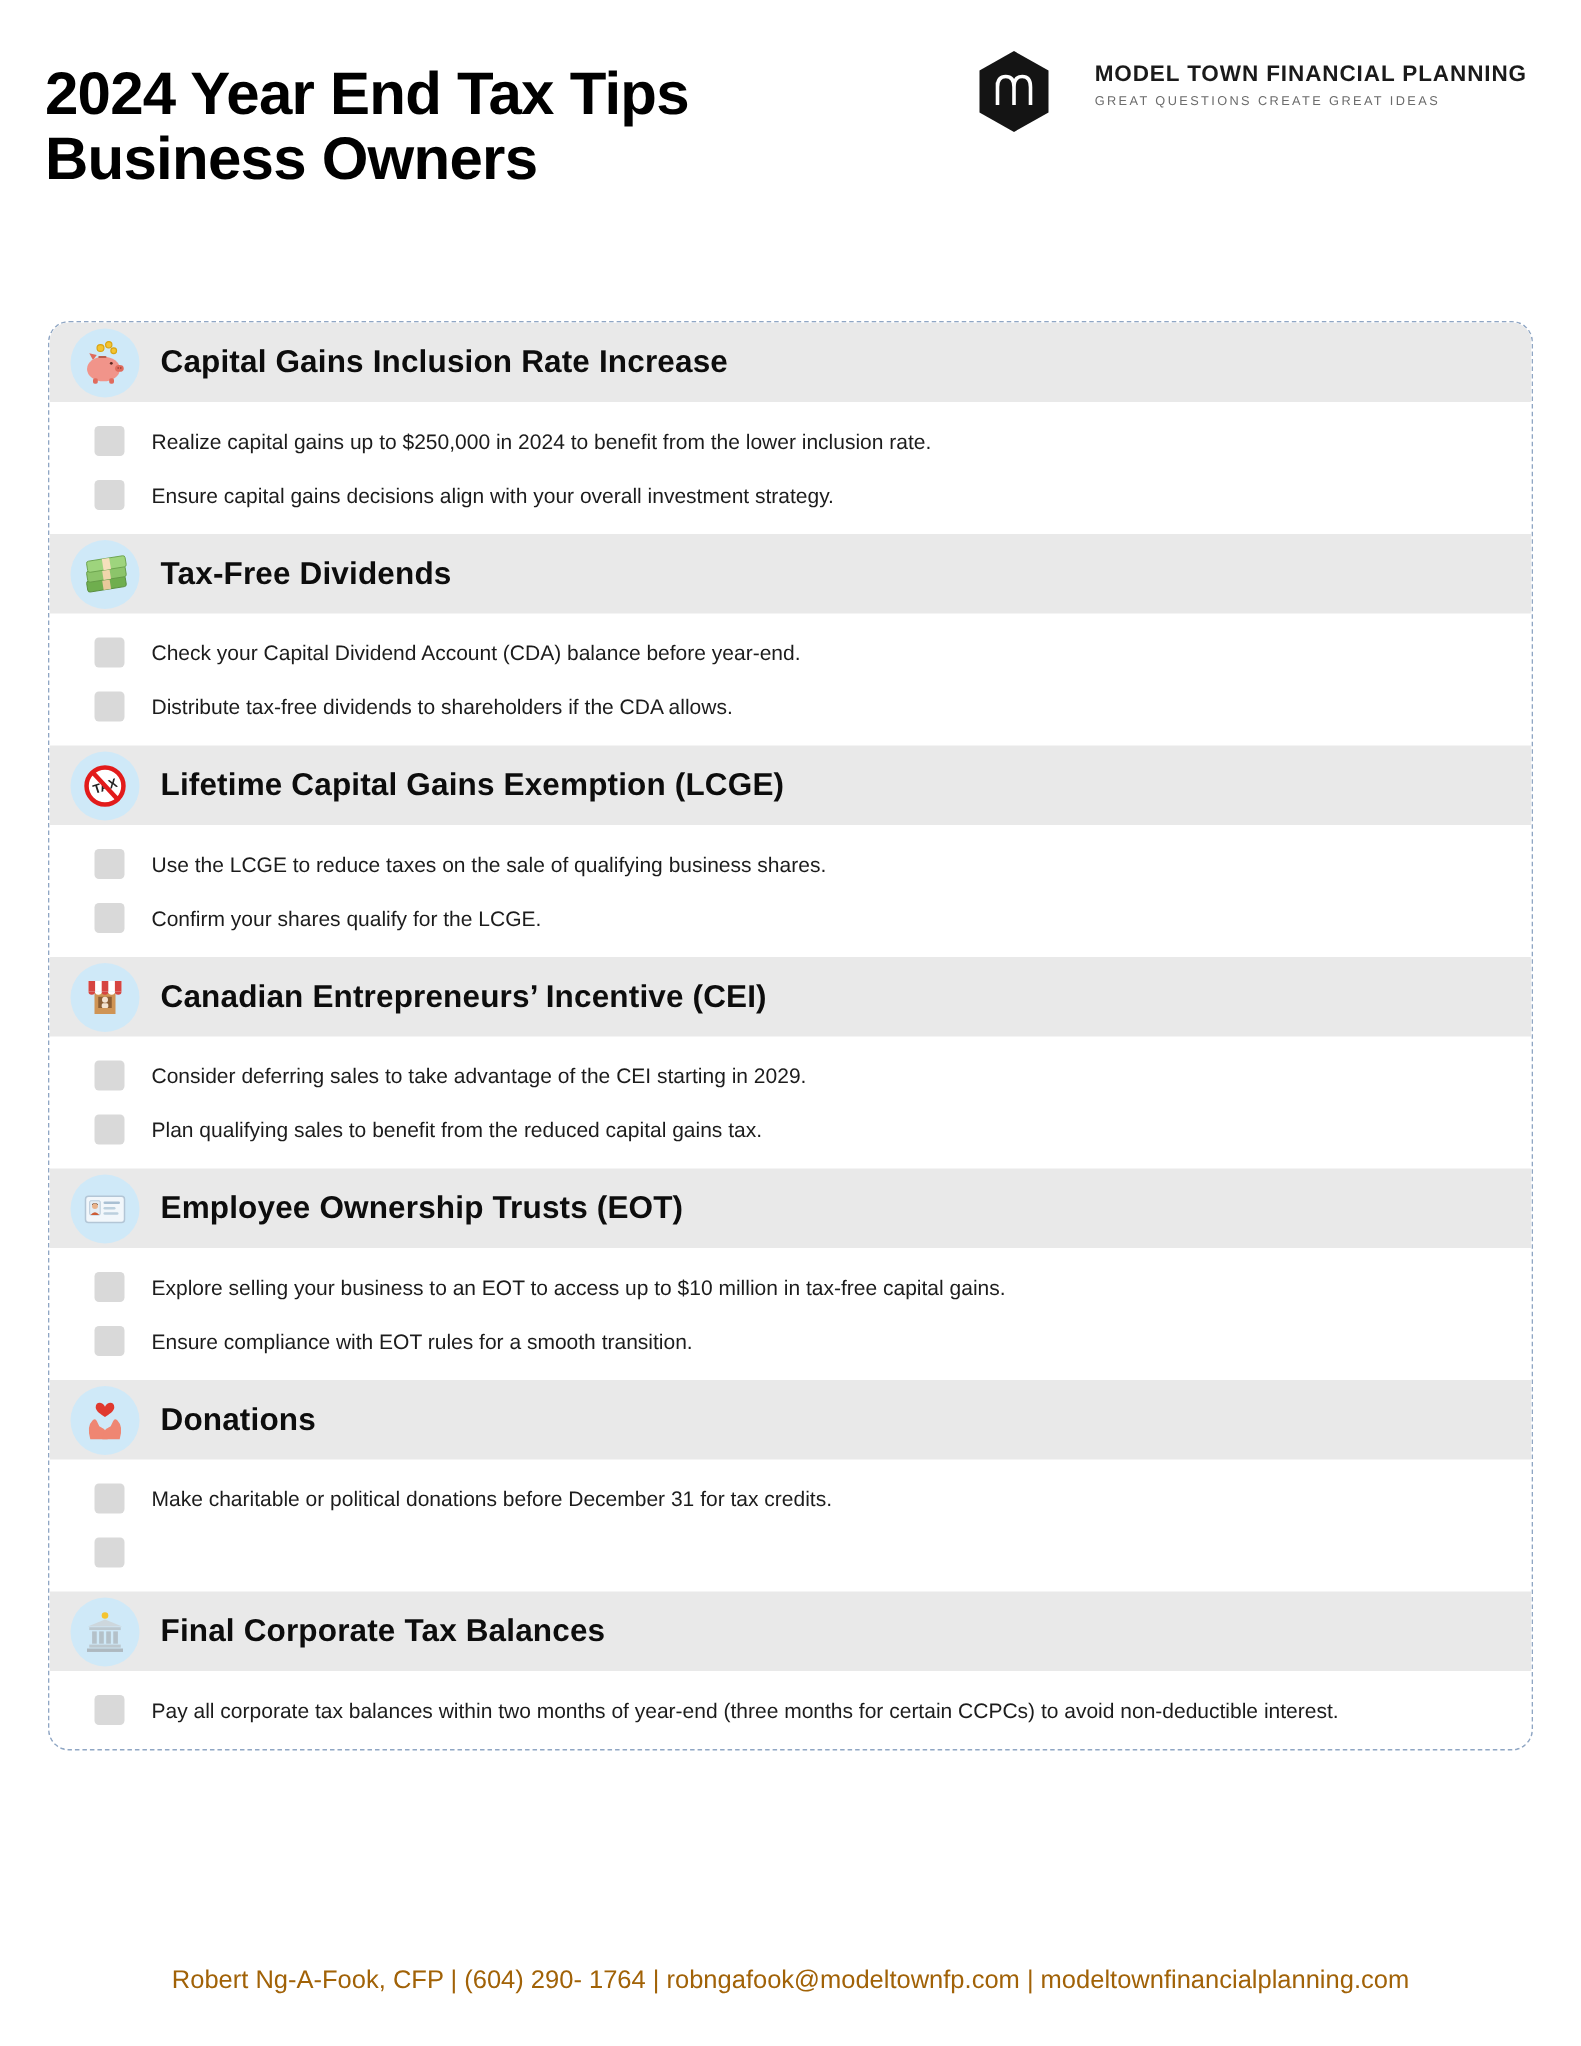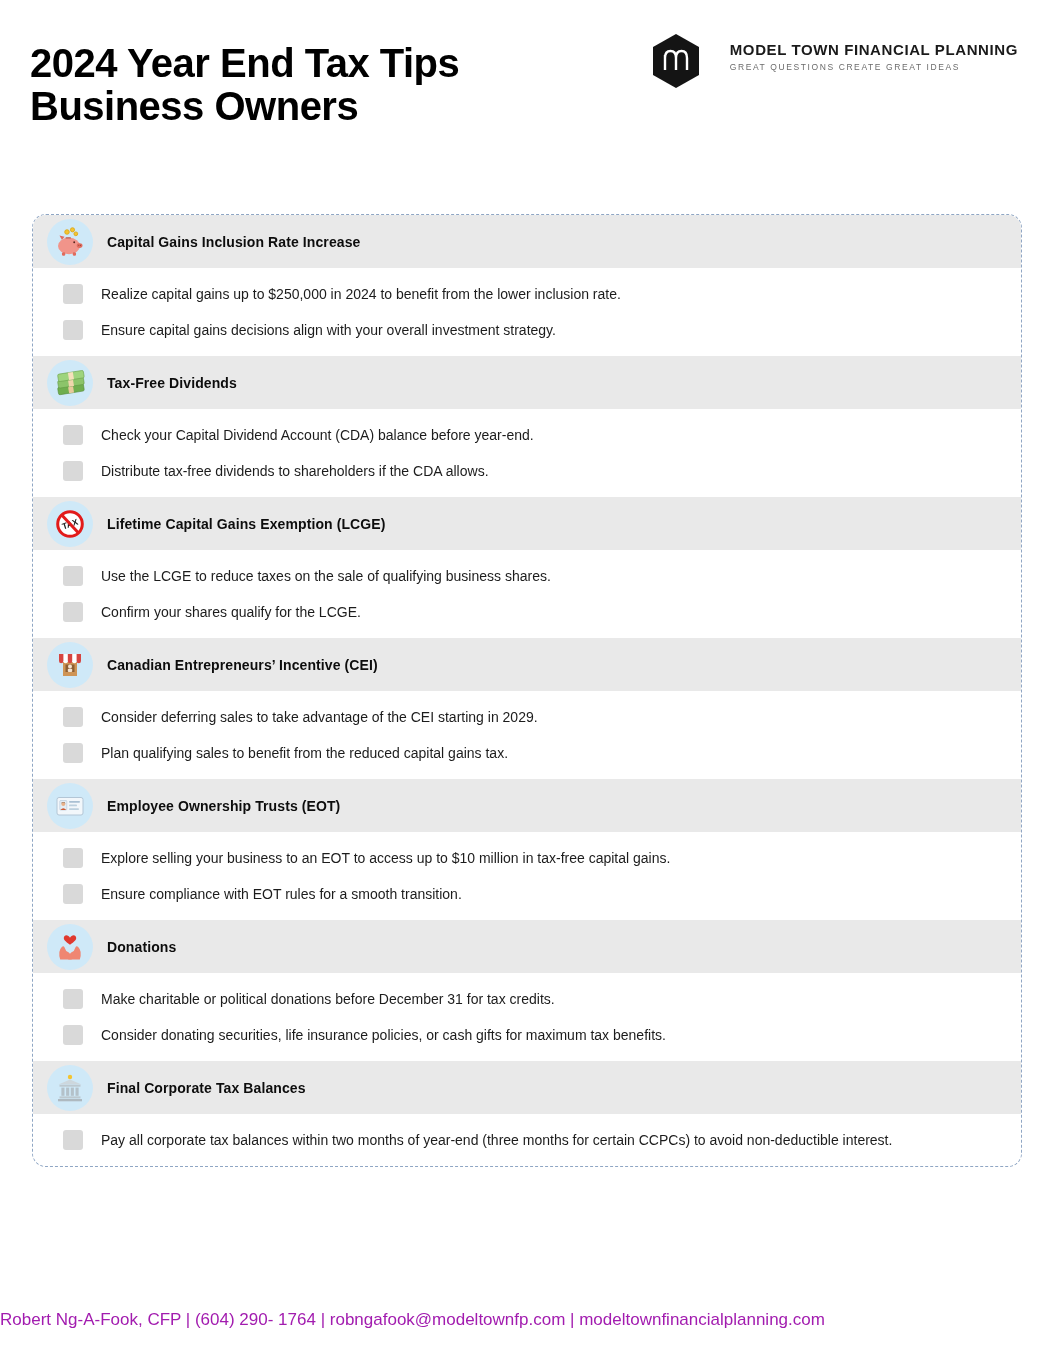--- a/index.html
+++ b/index.html
@@ -36,40 +36,41 @@
     padding-left:14px;
   }
   .icon-circle{
     width:46px;height:46px;border-radius:50%;
     background:var(--icon-circle,#cfe9f8);
     display:flex;align-items:center;justify-content:center;
     flex-shrink:0;
   }
   .section-title{
     margin:0 0 0 14px;
-    font-size:14px;font-weight:800;color:#0d0d0d;letter-spacing:0.1px;
+    font-size:21px;font-weight:800;color:#0d0d0d;letter-spacing:0.1px;
   }
   .section-items{padding:8px 0 8px 0;}
   .check-item{
     display:flex;align-items:center;
     padding:8px 28px 8px 30px;
   }
   .checkbox{
     width:20px;height:20px;border-radius:3px;
     background:var(--checkbox,#d9d9d9);
     flex-shrink:0;
   }
   .item-text{
     margin-left:18px;
     font-size:14px;line-height:1.3;color:#1c1c1c;
   }
   
   .footer{
     position:absolute;left:0;right:0;bottom:34px;
-    font-size:17px;color:#a21caf;
+    text-align:center;
+    font-size:17px;color:#a16207;
   }
 </style>
 </head>
 <body>
 
 <div class="page" style="--header-bar: #e9e9e9; --icon-circle: #cfe9f8; --checkbox: #d9d9d9; --border: #8fa6c4;">
 
   <div class="header">
     <h1 class="title">
       <span>2024 Year End Tax Tips</span><br>
@@ -240,21 +241,20 @@
           </span>
           <h2 class="section-title">Donations</h2>
         </div>
         <div class="section-items">
           <div class="check-item">
             <span class="checkbox"></span>
             <span class="item-text">Make charitable or political donations before December 31 for tax credits.</span>
           </div>
           <div class="check-item">
             <span class="checkbox"></span>
-            <span class="item-text">Consider donating securities, life insurance policies, or cash gifts for maximum tax benefits.</span>
           </div>
         </div>
       </section>
       <section class="section">
         <div class="section-header">
           <span class="icon-circle">
             <svg width="32" height="32" viewBox="0 0 32 32">
     <circle cx="16" cy="5" r="2.2" fill="#f4c430"></circle>
     <path d="M16 7.6 L27.5 12.4 H4.5 z" fill="#cdd7dd"></path>
     <rect x="5.5" y="12.8" width="21" height="1.9" fill="#bcc8cf"></rect>

